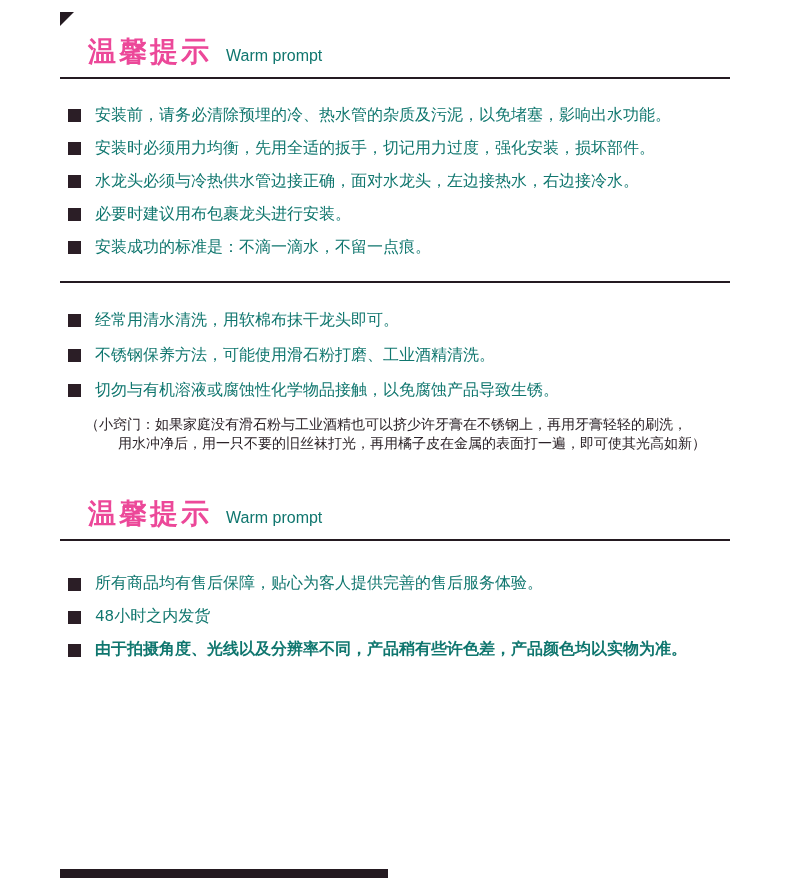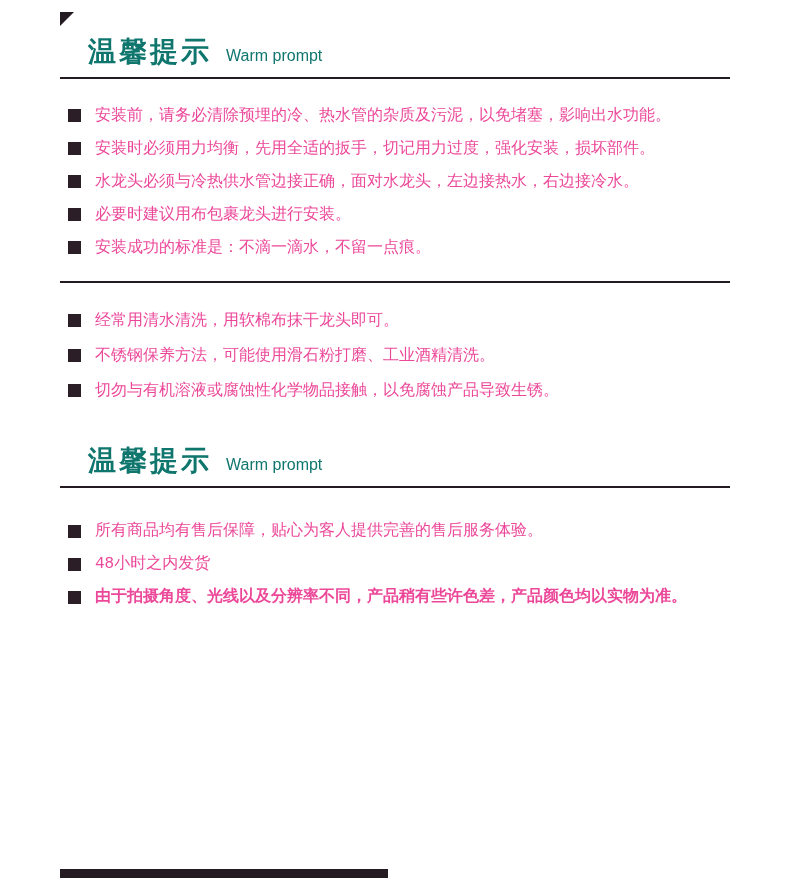--- a/index.html
+++ b/index.html
@@ -11,28 +11,28 @@
   .corner-triangle{
     position:absolute;left:60px;top:12px;width:0;height:0;
     border-top:14px solid #241a21;border-right:14px solid transparent;
   }
   .content{position:absolute;left:60px;top:0;width:680px;}
   .section{width:670px;}
   .sec-header{display:flex;align-items:baseline;gap:14px;padding-left:28px;}
   .zh-title{
     font-family:"DejaVu Serif","Liberation Serif",serif;
     font-weight:bold;font-size:28px;letter-spacing:3px;
-    color:#0f766e;line-height:32px;white-space:nowrap;
+    color:#ec4899;line-height:32px;white-space:nowrap;
   }
   .en-title{font-size:16px;color:#0f766e;white-space:nowrap;}
   .divider{border-bottom:2px solid #241a21;margin-top:9px;width:670px;}
   ul.tips{list-style:none;margin:0;padding:0;}
   ul.tips li{
     display:flex;align-items:center;gap:14px;
-    font-size:16px;line-height:20px;color:#ec4899;
+    font-size:16px;line-height:20px;color:#0f766e;
     padding-left:8px;white-space:nowrap;
   }
   ul.tips li::before{
     content:"";width:13px;height:13px;background:#2b1e26;flex:none;
   }
   ul.tips li.bold{font-weight:bold;}
   .s1{margin-top:36px;}
   .s1 ul.tips{margin-top:26px;}
   .s1 ul.tips li{margin-bottom:13px;}
   .s2{margin-top:24px;}
@@ -71,20 +71,24 @@
     </ul>
   </div>
 
   <div class="section s2">
     <div class="divider"></div>
     <ul class="tips">
       <li>经常用清水清洗，用软棉布抹干龙头即可。</li>
       <li>不锈钢保养方法，可能使用滑石粉打磨、工业酒精清洗。</li>
       <li>切勿与有机溶液或腐蚀性化学物品接触，以免腐蚀产品导致生锈。</li>
     </ul>
+    <div class="note">
+      <div class="note-line1">（小窍门：如果家庭没有滑石粉与工业酒精也可以挤少许牙膏在不锈钢上，再用牙膏轻轻的刷洗，</div>
+      <div class="note-line2">用水冲净后，用一只不要的旧丝袜打光，再用橘子皮在金属的表面打一遍，即可使其光高如新）</div>
+    </div>
   </div>
 
   <div class="section s3">
     <div class="sec-header">
       <span class="zh-title">温馨提示</span>
       <span class="en-title">Warm prompt</span>
     </div>
     <div class="divider"></div>
     <ul class="tips">
       <li>所有商品均有售后保障，贴心为客人提供完善的售后服务体验。</li>

